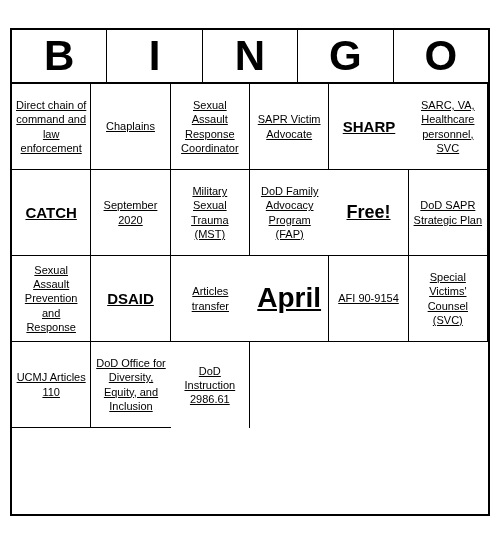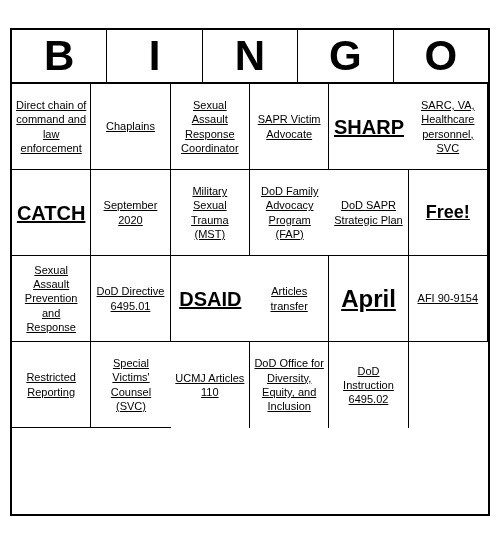--- a/index.html
+++ b/index.html
@@ -65,26 +65,26 @@
     .bingo-cell:nth-child(n+21) {
       border-bottom: none;
     }
 
     .bingo-cell.free {
       font-size: 18px;
       font-weight: bold;
     }
 
     .bingo-cell.large-text {
-      font-size: 20px;
+      font-size: 15px;
       font-weight: bold;
     }
 
     .bingo-cell.xl-text {
-      font-size: 24px;
+      font-size: 28px;
       font-weight: bold;
     }
   </style>
 </head>
 <body>
 
 <div class="bingo-card">
   <div class="bingo-header">
   <div class="bingo-header-cell">B</div>
       <div class="bingo-header-cell">I</div>
@@ -96,27 +96,25 @@
   <div class="bingo-cell">Direct chain of command and law enforcement</div>
       <div class="bingo-cell">Chaplains</div>
       <div class="bingo-cell">Sexual Assault Response Coordinator</div>
       <div class="bingo-cell">SAPR Victim Advocate</div>
       <div class="bingo-cell large-text">SHARP</div>
       <div class="bingo-cell">SARC, VA, Healthcare personnel, SVC</div>
       <div class="bingo-cell large-text">CATCH</div>
       <div class="bingo-cell">September 2020</div>
       <div class="bingo-cell">Military Sexual Trauma (MST)</div>
       <div class="bingo-cell">DoD Family Advocacy Program (FAP)</div>
+      <div class="bingo-cell free">Free!</div>
       <div class="bingo-cell">DoD SAPR Strategic Plan</div>
-      <div class="bingo-cell free">Free!</div>
       <div class="bingo-cell">Sexual Assault Prevention and Response</div>
-      <div class="bingo-cell">DoD Directive 6495.01</div>
       <div class="bingo-cell large-text">DSAID</div>
       <div class="bingo-cell">Articles transfer</div>
       <div class="bingo-cell xl-text">April</div>
       <div class="bingo-cell">AFI 90-9154</div>
-      <div class="bingo-cell">Restricted Reporting</div>
       <div class="bingo-cell">Special Victims' Counsel (SVC)</div>
       <div class="bingo-cell">UCMJ Articles 110</div>
       <div class="bingo-cell">DoD Office for Diversity, Equity, and Inclusion</div>
-      <div class="bingo-cell">DoD Instruction 6495.02</div>
+      <div class="bingo-cell">DoD Instruction 2986.61</div>
     </div>
 </div>
 
 </body></html>

